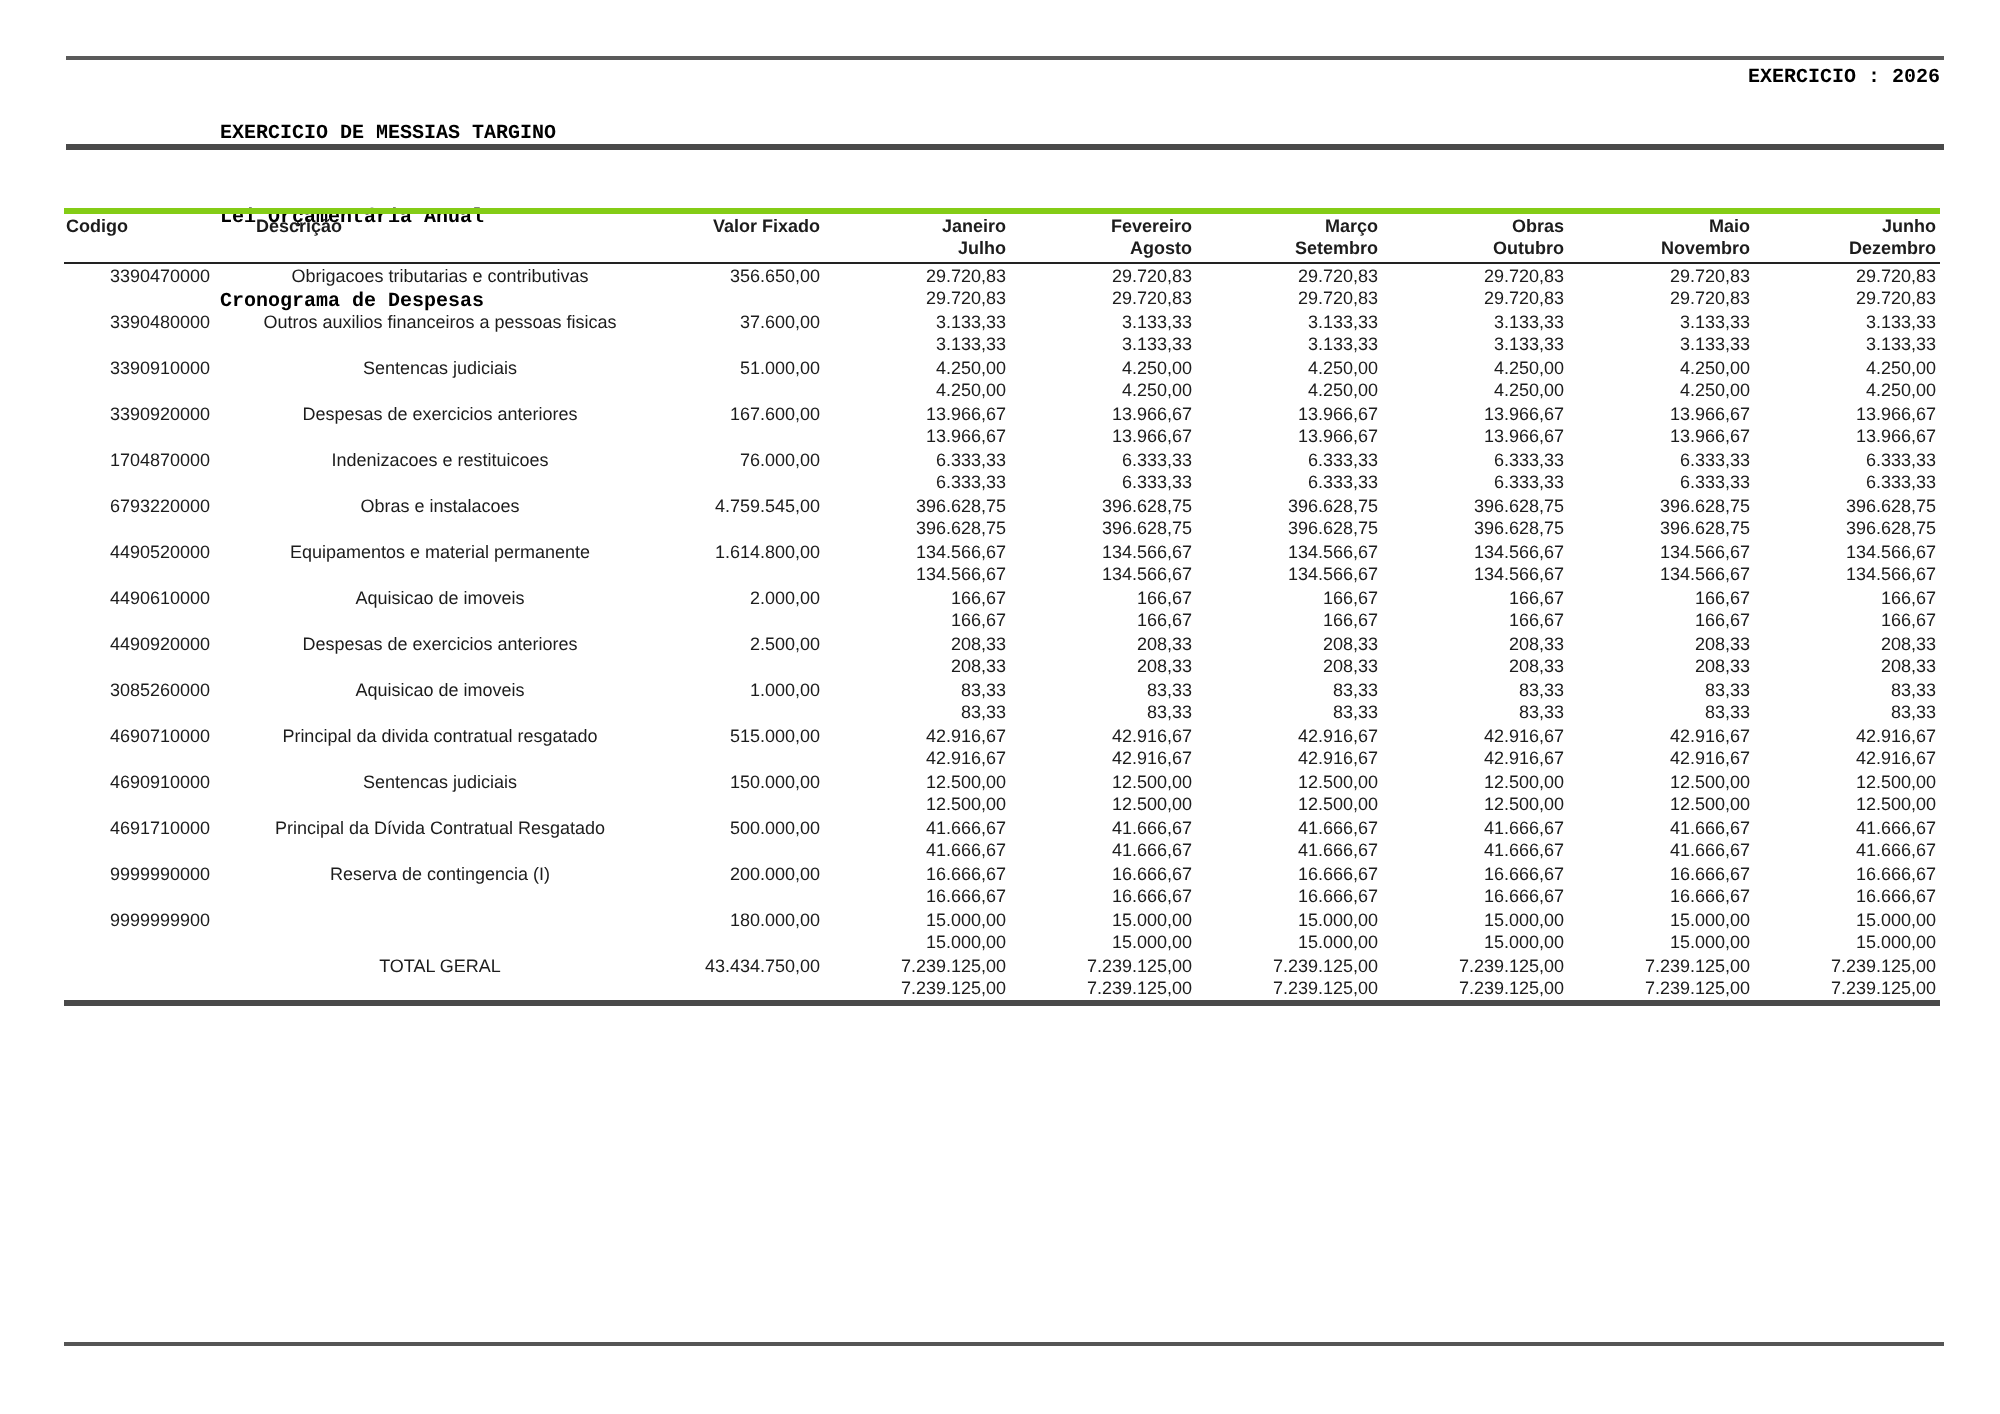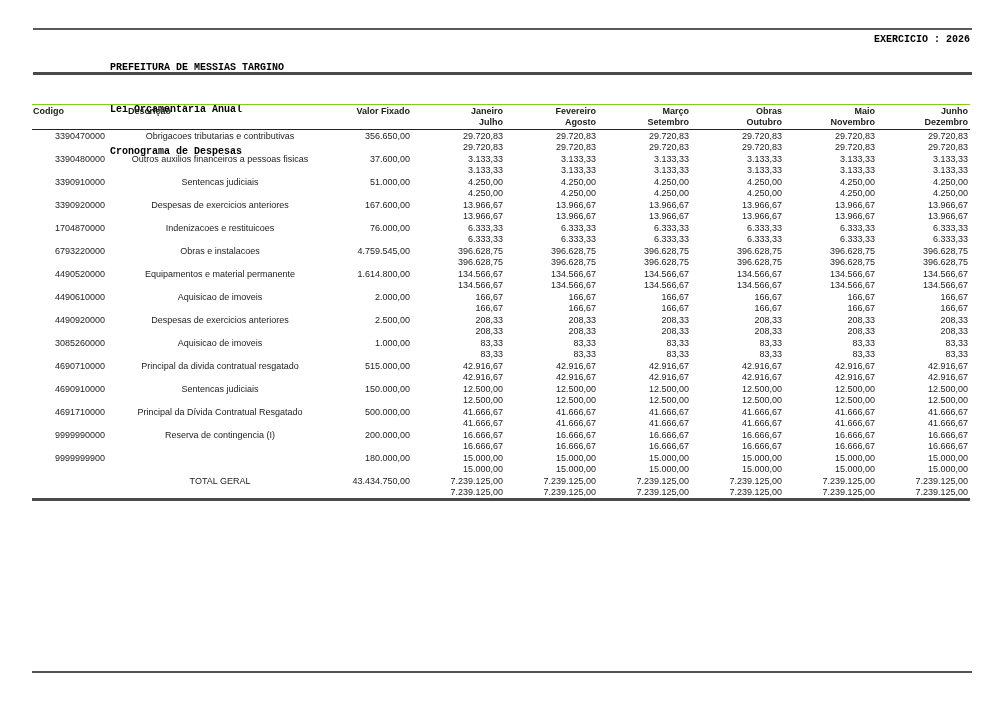--- a/index.html
+++ b/index.html
@@ -25,21 +25,21 @@
   }
   .rh-left { position: absolute; left: 77px; top: 3px; line-height: 14px; white-space: pre; }
   .rh-right { position: absolute; right: 2px; top: 3px; line-height: 14px; }
 
   
   table.expense {
     position: absolute; left: 32px; top: 104px;
     width: 938px;
     border-collapse: collapse; table-layout: fixed;
     font-size: 9px; color: #1c1c1c;
-    border-top: 1px solid #84cc16;
+    border-top: 3px solid #84cc16;
     border-bottom: 3px solid #4a4a4a;
   }
   table.expense th, table.expense td { margin: 0; }
   thead tr { border-bottom: 1px solid #222; }
   thead th {
     font-weight: bold; text-align: right; vertical-align: top;
     padding: 1px 2px 2px 0; line-height: 10.5px;
   }
   thead th.left { text-align: left; padding-left: 1px; }
   tbody td {
@@ -60,21 +60,21 @@
     font-style: italic; font-size: 11px; color: #111;
   }
 </style>
 </head>
 <body>
 
 <div class="page">
 
   <div class="report-header">
     <div class="rh-left">
-      <div>PREFEITURA DE MESSIAS TARGINO</div>
+      <div>EXERCICIO DE MESSIAS TARGINO</div>
       <div>Lei Orçamentária Anual</div>
       <div>Cronograma de Despesas</div>
     </div>
     <div class="rh-right">EXERCICIO : 2026</div>
   </div>
 
   <table class="expense">
     <colgroup>
       <col style="width:95px">
         <col style="width:185px">

